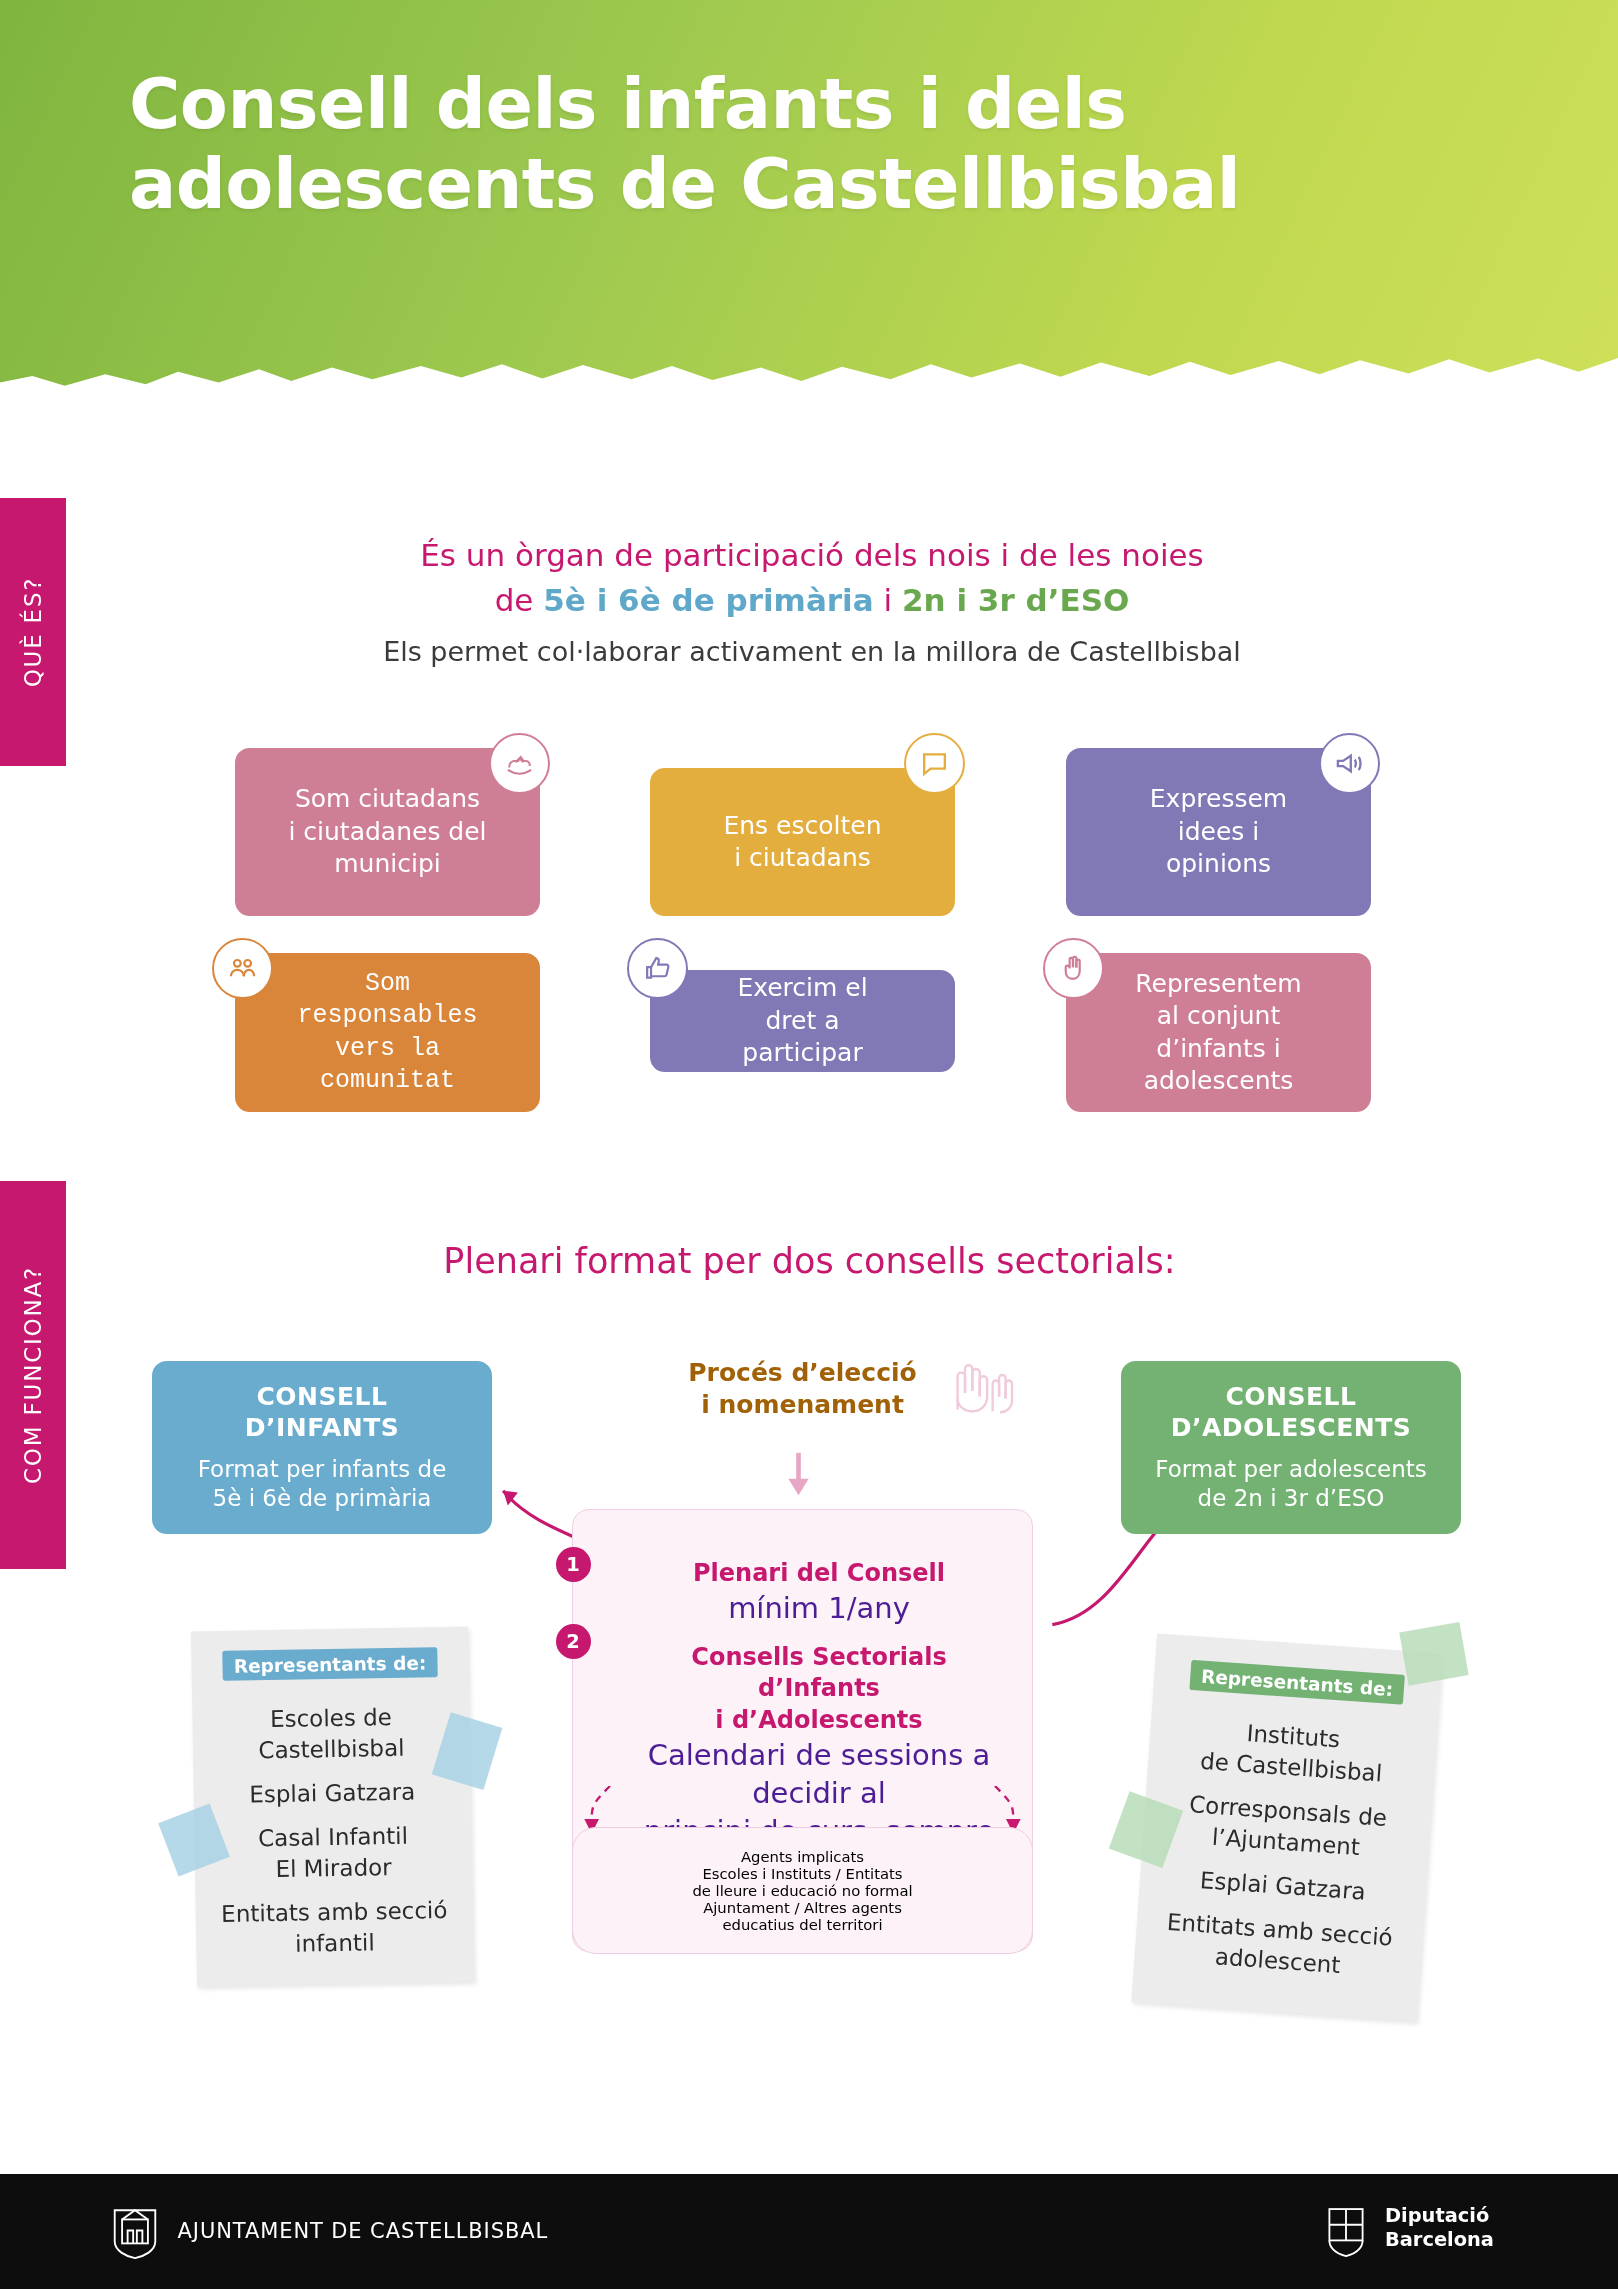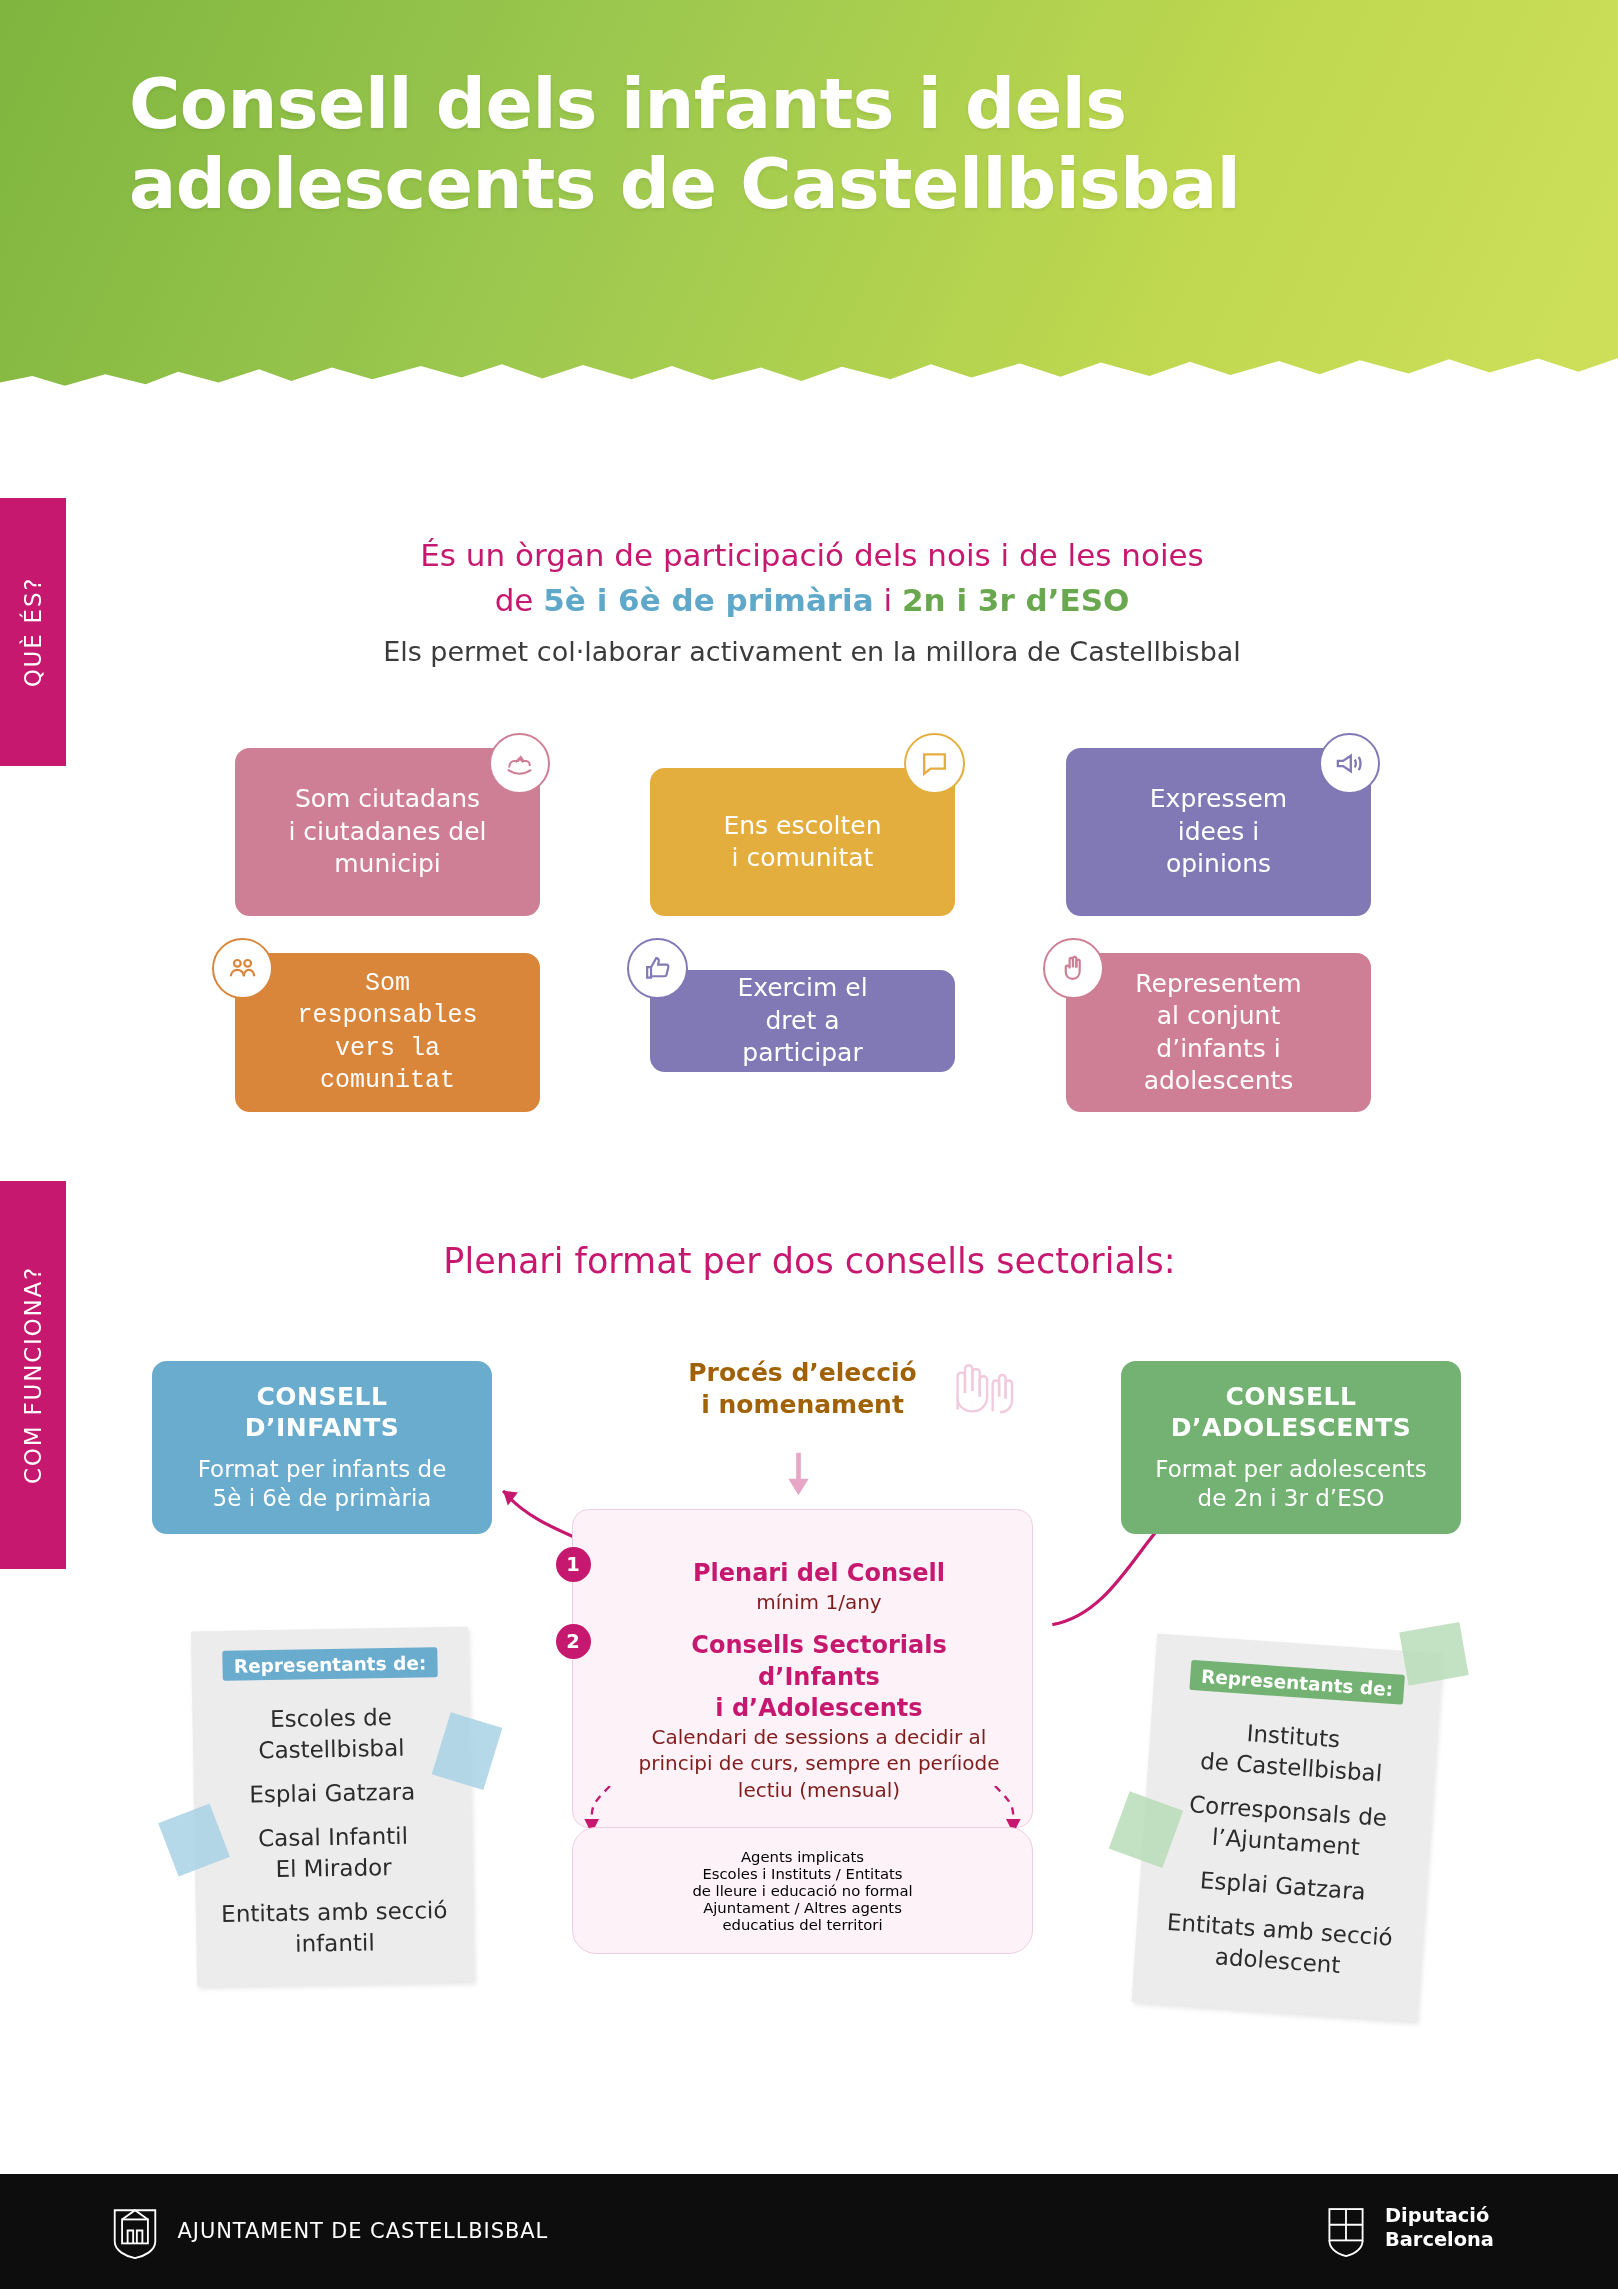--- a/index.html
+++ b/index.html
@@ -84,21 +84,21 @@
     position:absolute;left:572px;top:1509px;width:461px;
     background:#fdf2f8;border:1.8px solid #f0cde1;border-radius:16.6px;
     padding:20px 24px 24px 57px;box-sizing:border-box;text-align:center;
   }
   .num-badge{
     position:absolute;width:35px;height:35px;border-radius:50%;
     background:#c6186e;color:#fff;font-size:19.4px;font-weight:bold;
     display:flex;align-items:center;justify-content:center;
   }
   .center-box .hl{color:#c6186e;font-weight:bold;font-size:24px;line-height:1.3;margin-top:28px;}
-  .center-box .tx{color:#7f1d1d;font-size:20px;line-height:1.32;}
+  .center-box .tx{color:#4c1d95;font-size:29px;line-height:1.32;}
 
   .agents-box{
     position:absolute;left:572px;top:1827px;width:461px;
     background:#fdf2f8;border:1.8px solid #f0cde1;border-radius:24px;
     padding:20px 24px;box-sizing:border-box;text-align:center;
   }
 
   
   .paper{
     position:absolute;background:#ececec;box-shadow:1.8px 2.8px 5.5px rgba(0,0,0,.10);
@@ -157,21 +157,21 @@
   <div class="card-icon" style="left:254px;top:-14.8px;border:2.8px solid #cf7f95;">
     <svg viewBox="0 0 24 24" fill="none" stroke="#cf7f95" stroke-width="1.6">
         <path d="M4 15c0-3 2-5 4-5h3l2-3 2 3h2c2 0 3 2 3 4"></path>
         <path d="M9 11l3-3 3 3"></path>
         <path d="M3 17c3 2 6 3 9 3s6-1 9-3"></path>
       </svg>
   </div>
 
   <div class="card" style="left:415px;top:20px;height:148px;background:#e4ae3f;">
     <span style="white-space:pre-line">Ens escolten
-i comunitat</span>
+i ciutadans</span>
   </div>
   <div class="card-icon" style="left:669px;top:-14.8px;border:2.8px solid #e4ae3f;">
     <svg viewBox="0 0 24 24" fill="none" stroke="#e4ae3f" stroke-width="1.8">
         <path d="M4 5h16v11H9l-5 4V5z"></path>
       </svg>
   </div>
 
   <div class="card" style="left:831px;top:0px;height:168px;background:#8079b5;">
     <span style="white-space:pre-line">Expressem
 idees i

